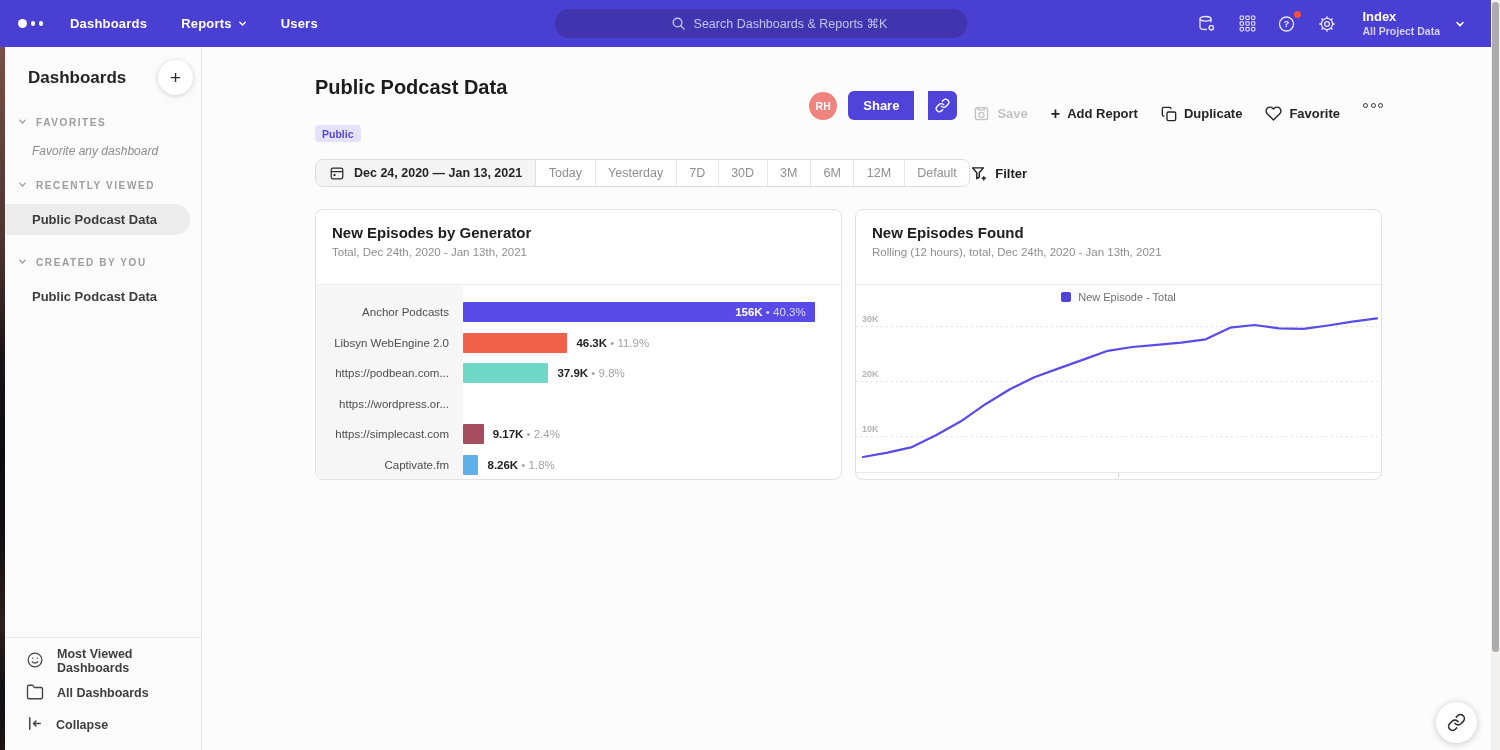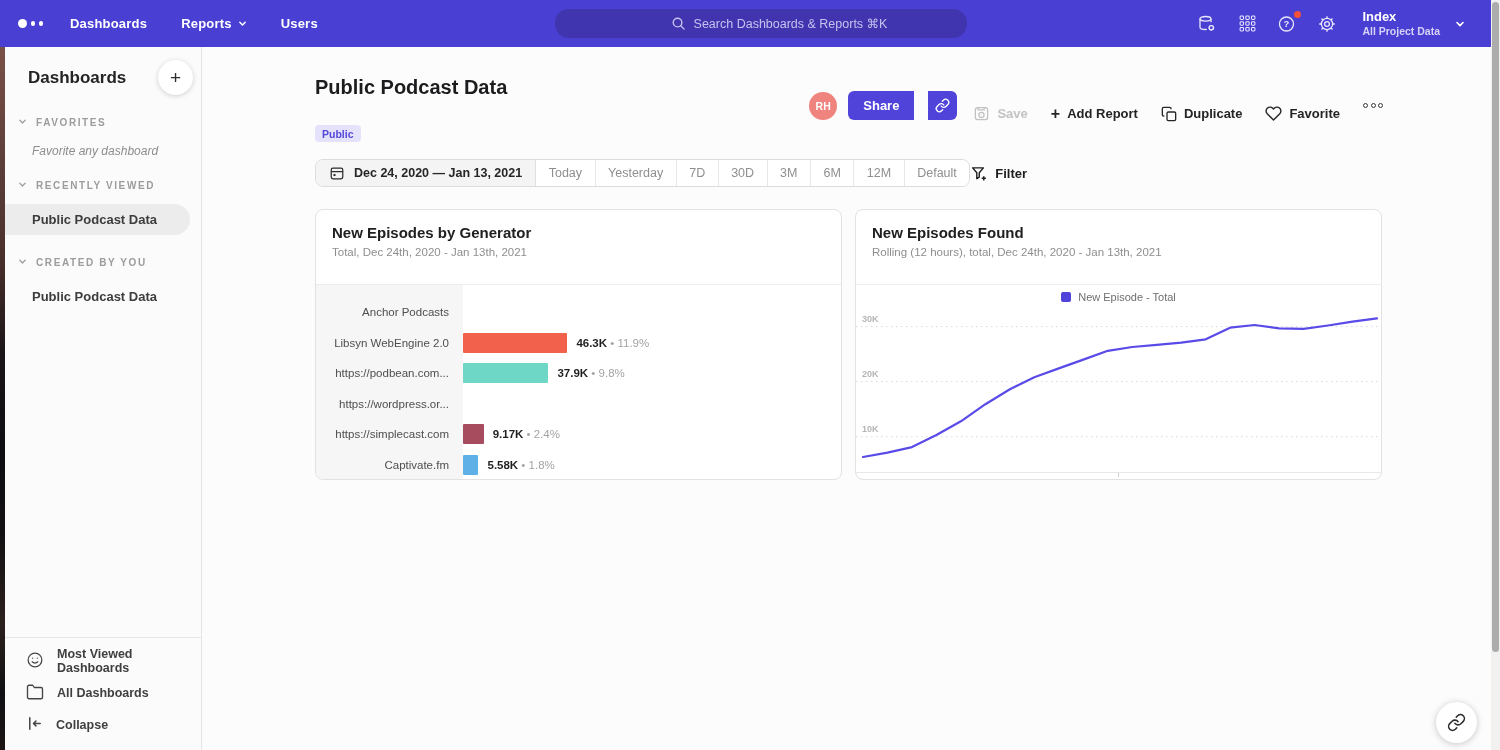--- a/index.html
+++ b/index.html
@@ -325,20 +325,25 @@
   <div class="cards">
     <section class="card">
       <div class="card-head">
         <h3>New Episodes by Generator</h3>
         <p>Total, Dec 24th, 2020 - Jan 13th, 2021</p>
       </div>
       <div class="bars-body" id="bar-body">
         <div class="label-bg"></div>
       <div class="bar-row">
             <div class="bar-label">Anchor Podcasts</div>
+            <div class="bar-track">
+              <div class="bar" style="width: 94.5455%; background: rgb(90, 75, 232);">
+                <span class="val-in"><b>156K</b><span> • </span><span>40.3%</span></span>
+              </div>
+            </div>
           </div>
           <div class="bar-row">
             <div class="bar-label">Libsyn WebEngine 2.0</div>
             <div class="bar-track">
               <div class="bar" style="width: 28.0606%; background: rgb(241, 97, 75);">
                 <span class="val-out"><b>46.3K</b><span> • </span><span>11.9%</span></span>
               </div>
             </div>
           </div>
           <div class="bar-row">
@@ -357,21 +362,21 @@
             <div class="bar-track">
               <div class="bar" style="width: 5.55758%; background: rgb(167, 75, 95);">
                 <span class="val-out"><b>9.17K</b><span> • </span><span>2.4%</span></span>
               </div>
             </div>
           </div>
           <div class="bar-row">
             <div class="bar-label">Captivate.fm</div>
             <div class="bar-track">
               <div class="bar" style="width: 4.16364%; background: rgb(96, 176, 232);">
-                <span class="val-out"><b>5.58K</b><span> • </span><span>1.8%</span></span>
+                <span class="val-out"><b>8.26K</b><span> • </span><span>1.8%</span></span>
               </div>
             </div>
           </div>
         </div>
     </section>
     <section class="card">
       <div class="card-head">
         <h3>New Episodes Found</h3>
         <p>Rolling (12 hours), total, Dec 24th, 2020 - Jan 13th, 2021</p>
       </div>

